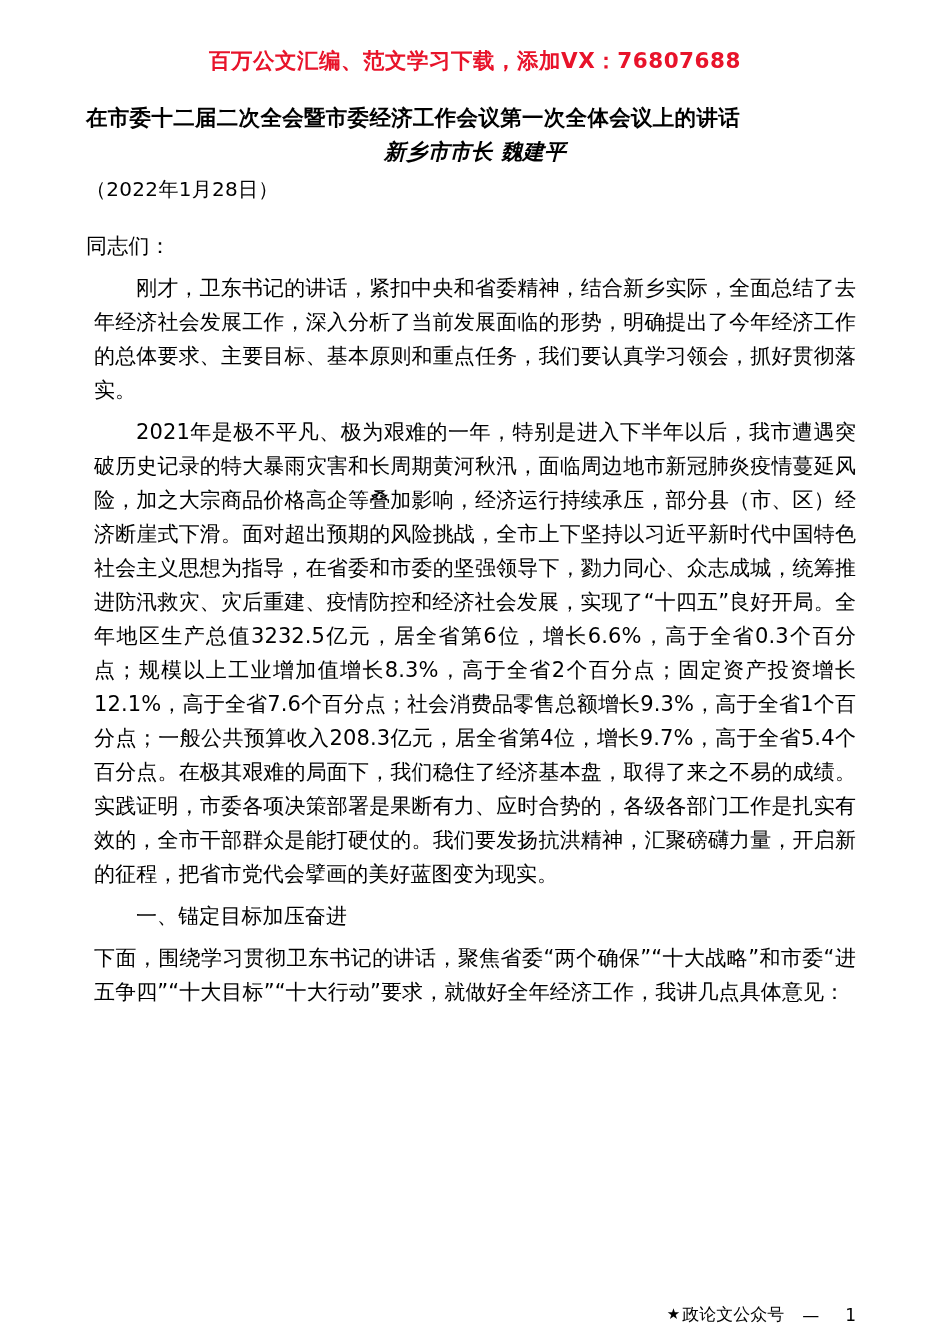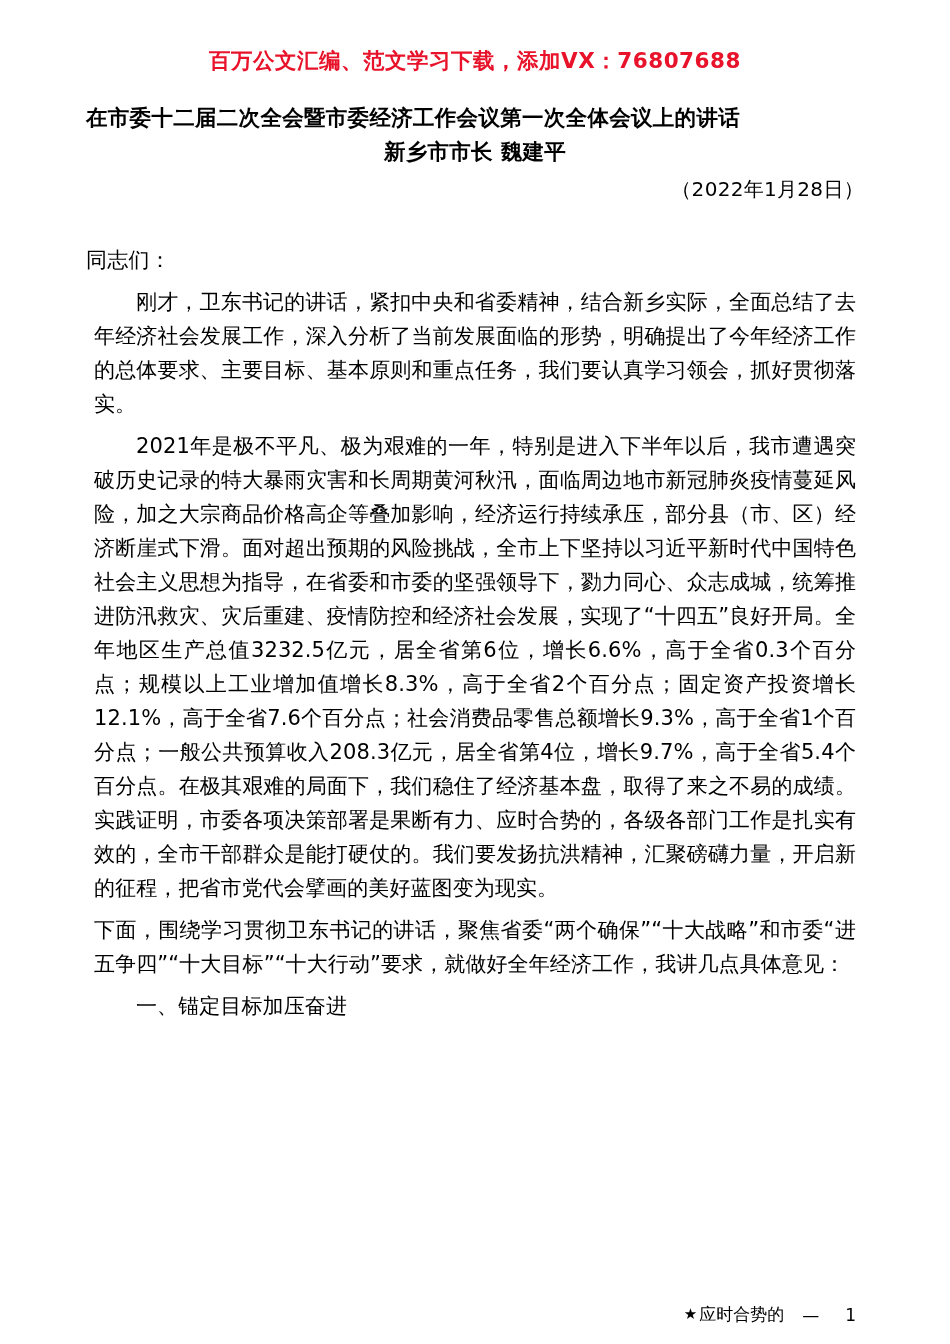--- a/index.html
+++ b/index.html
@@ -37,27 +37,28 @@
     font-weight: bold;
     line-height: 1.55;
     letter-spacing: 0.3px;
   }
   .doc-subtitle {
     text-align: center;
     font-size: 21.5px;
     font-weight: bold;
     line-height: 1.7;
     letter-spacing: 0.3px;
+    font-style: italic;
   }
   .doc-date {
-    text-align: right;
+    text-align: left;
     font-size: 20px;
     line-height: 1.8;
     letter-spacing: 0.3px;
-    margin-bottom: 36px;
+    margin-bottom: 22px;
   }
   .salutation {
     font-size: 21px;
     line-height: 1.62;
     margin-top: 22px;
     letter-spacing: 0.2px;
   }
   p.body-para {
     font-size: 21px;
     line-height: 1.62;
@@ -111,27 +112,27 @@
   <div class="doc-subtitle">新乡市市长  魏建平</div>
 
   <div class="doc-date">（2022年1月28日）</div>
 
   <div class="salutation">同志们：</div>
 
   <p class="body-para indent">刚才，卫东书记的讲话，紧扣中央和省委精神，结合新乡实际，全面总结了去年经济社会发展工作，深入分析了当前发展面临的形势，明确提出了今年经济工作的总体要求、主要目标、基本原则和重点任务，我们要认真学习领会，抓好贯彻落实。</p>
 
   <p class="body-para indent">2021年是极不平凡、极为艰难的一年，特别是进入下半年以后，我市遭遇突破历史记录的特大暴雨灾害和长周期黄河秋汛，面临周边地市新冠肺炎疫情蔓延风险，加之大宗商品价格高企等叠加影响，经济运行持续承压，部分县（市、区）经济断崖式下滑。面对超出预期的风险挑战，全市上下坚持以习近平新时代中国特色社会主义思想为指导，在省委和市委的坚强领导下，勠力同心、众志成城，统筹推进防汛救灾、灾后重建、疫情防控和经济社会发展，实现了“十四五”良好开局。全年地区生产总值3232.5亿元，居全省第6位，增长6.6%，高于全省0.3个百分点；规模以上工业增加值增长8.3%，高于全省2个百分点；固定资产投资增长12.1%，高于全省7.6个百分点；社会消费品零售总额增长9.3%，高于全省1个百分点；一般公共预算收入208.3亿元，居全省第4位，增长9.7%，高于全省5.4个百分点。在极其艰难的局面下，我们稳住了经济基本盘，取得了来之不易的成绩。实践证明，市委各项决策部署是果断有力、应时合势的，各级各部门工作是扎实有效的，全市干部群众是能打硬仗的。我们要发扬抗洪精神，汇聚磅礴力量，开启新的征程，把省市党代会擘画的美好蓝图变为现实。</p>
 
+  <p class="body-para indent">一、锚定目标加压奋进</p>
+
   <p class="body-para">下面，围绕学习贯彻卫东书记的讲话，聚焦省委“两个确保”“十大战略”和市委“进五争四”“十大目标”“十大行动”要求，就做好全年经济工作，我讲几点具体意见：</p>
-
-  <p class="body-para indent">一、锚定目标加压奋进</p>
 
 
   <div class="footer">
     <span class="mark">
       <span class="star">★</span>
-      <span>应时合势的</span>
+      <span>政论文公众号</span>
     </span>
     <span class="dash">—</span>
     <span class="pagenum">1</span>
   </div>
 
 </div>
 
 </body></html>

